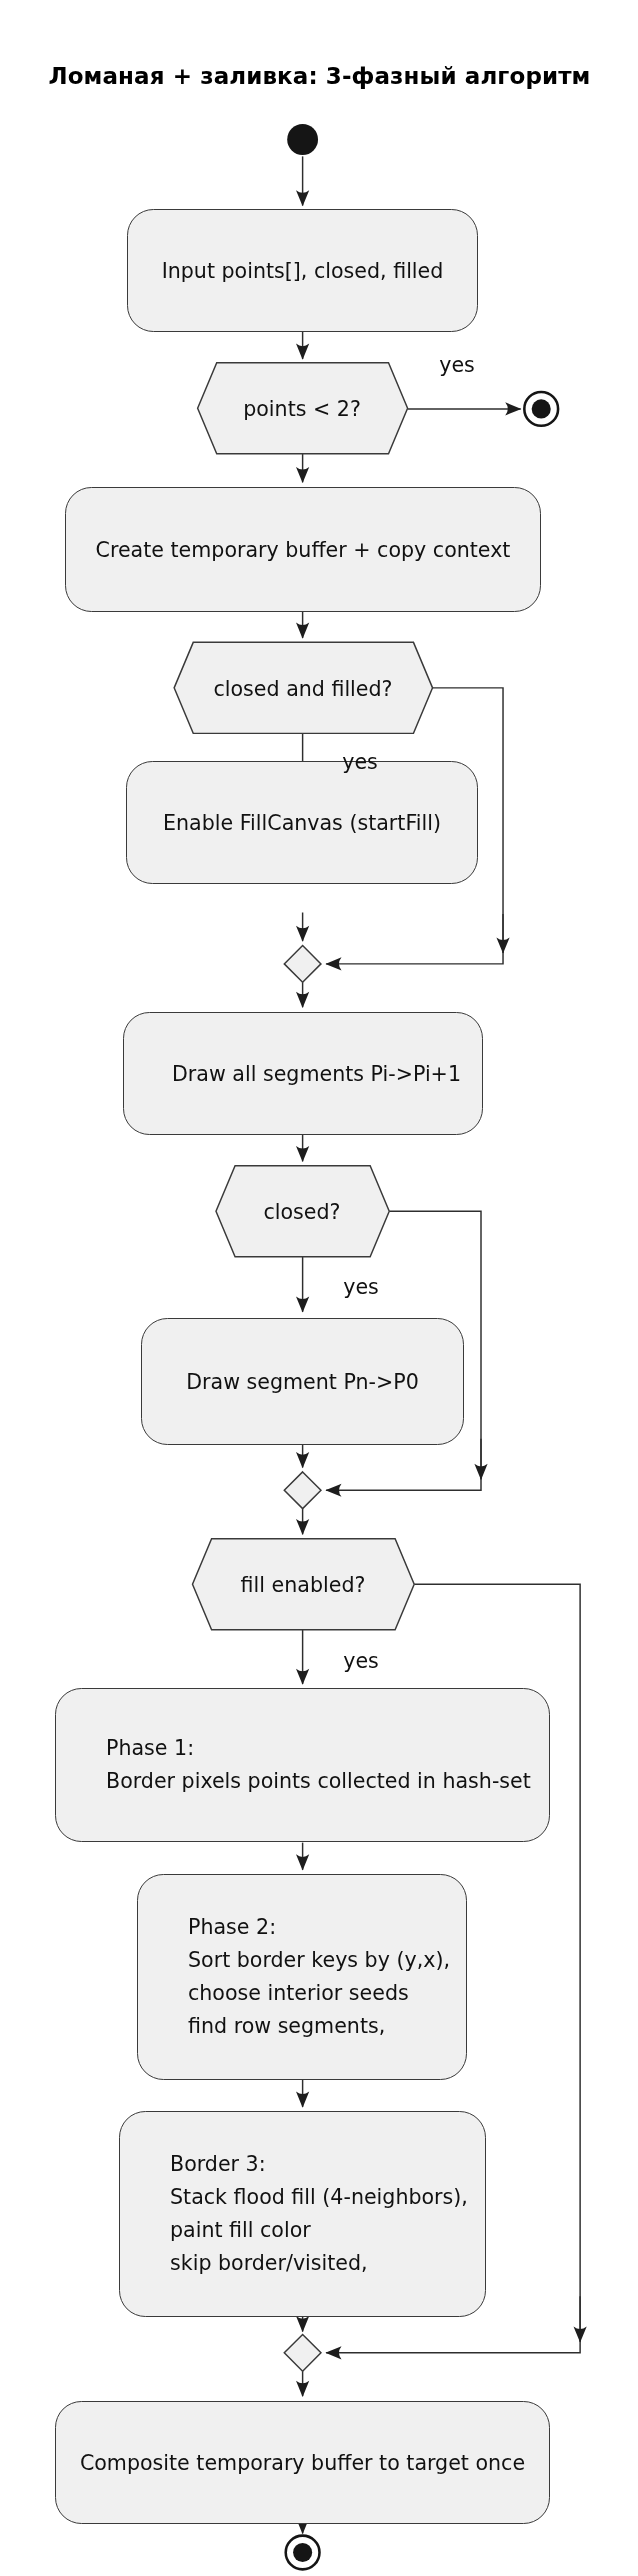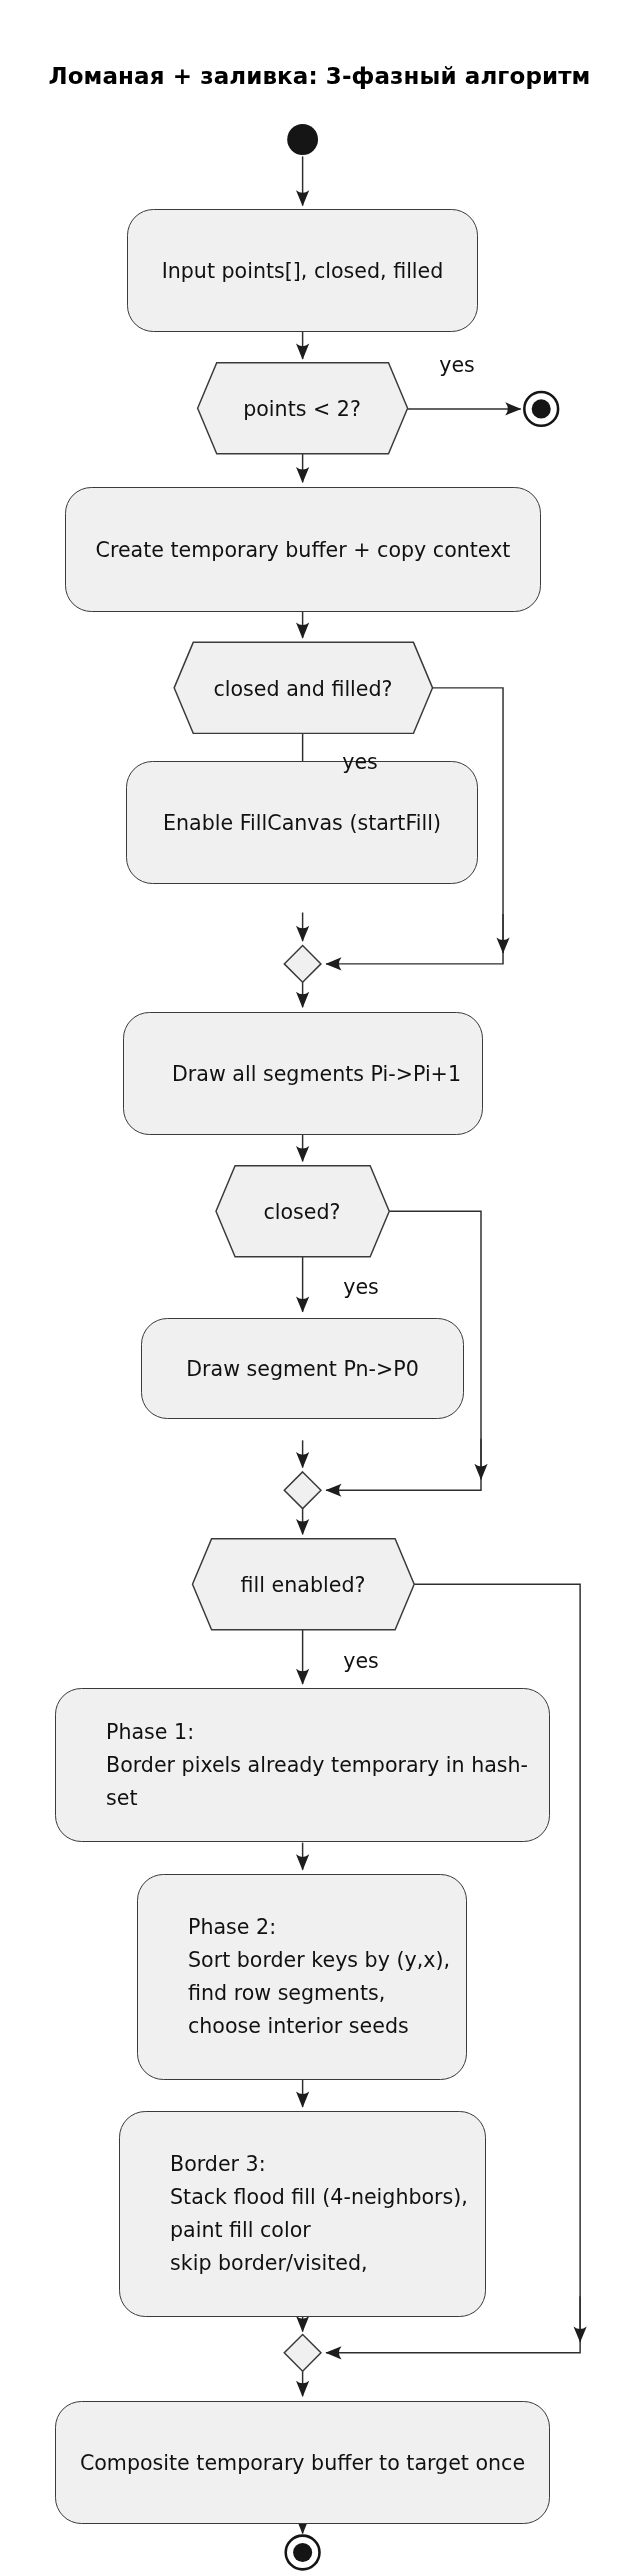--- a/index.html
+++ b/index.html
@@ -101,37 +101,37 @@
   </div>
 
   <div class="box" style="left:126px;top:761px;width:352px;height:123px;">
     <span>Enable FillCanvas (startFill)</span>
   </div>
 
   <div class="box" style="left:123px;top:1012px;width:360px;height:123px;padding-left:27px;">
     <span>Draw all segments Pi-&gt;Pi+1</span>
   </div>
 
-  <div class="box" style="left:141px;top:1318px;width:323px;height:101px;">
+  <div class="box" style="left:141px;top:1318px;width:323px;height:127px;">
     <span>Draw segment Pn-&gt;P0</span>
   </div>
 
   <div class="box multi" style="left:55px;top:1688px;width:495px;height:154px;">
     <div class="lines">
       <div>Phase 1:</div>
-      <div>Border pixels already temporary in hash-set</div>
+      <div>Border pixels points collected in hash-set</div>
     </div>
   </div>
 
   <div class="box multi" style="left:137px;top:1874px;width:330px;height:206px;">
     <div class="lines">
       <div>Phase 2:</div>
       <div>Sort border keys by (y,x),</div>
+      <div>choose interior seeds</div>
       <div>find row segments,</div>
-      <div>choose interior seeds</div>
     </div>
   </div>
 
   <div class="box multi" style="left:119px;top:2111px;width:367px;height:206px;">
     <div class="lines">
       <div>Border 3:</div>
       <div>Stack flood fill (4-neighbors),</div>
       <div>paint fill color</div>
       <div>skip border/visited,</div>
     </div>

